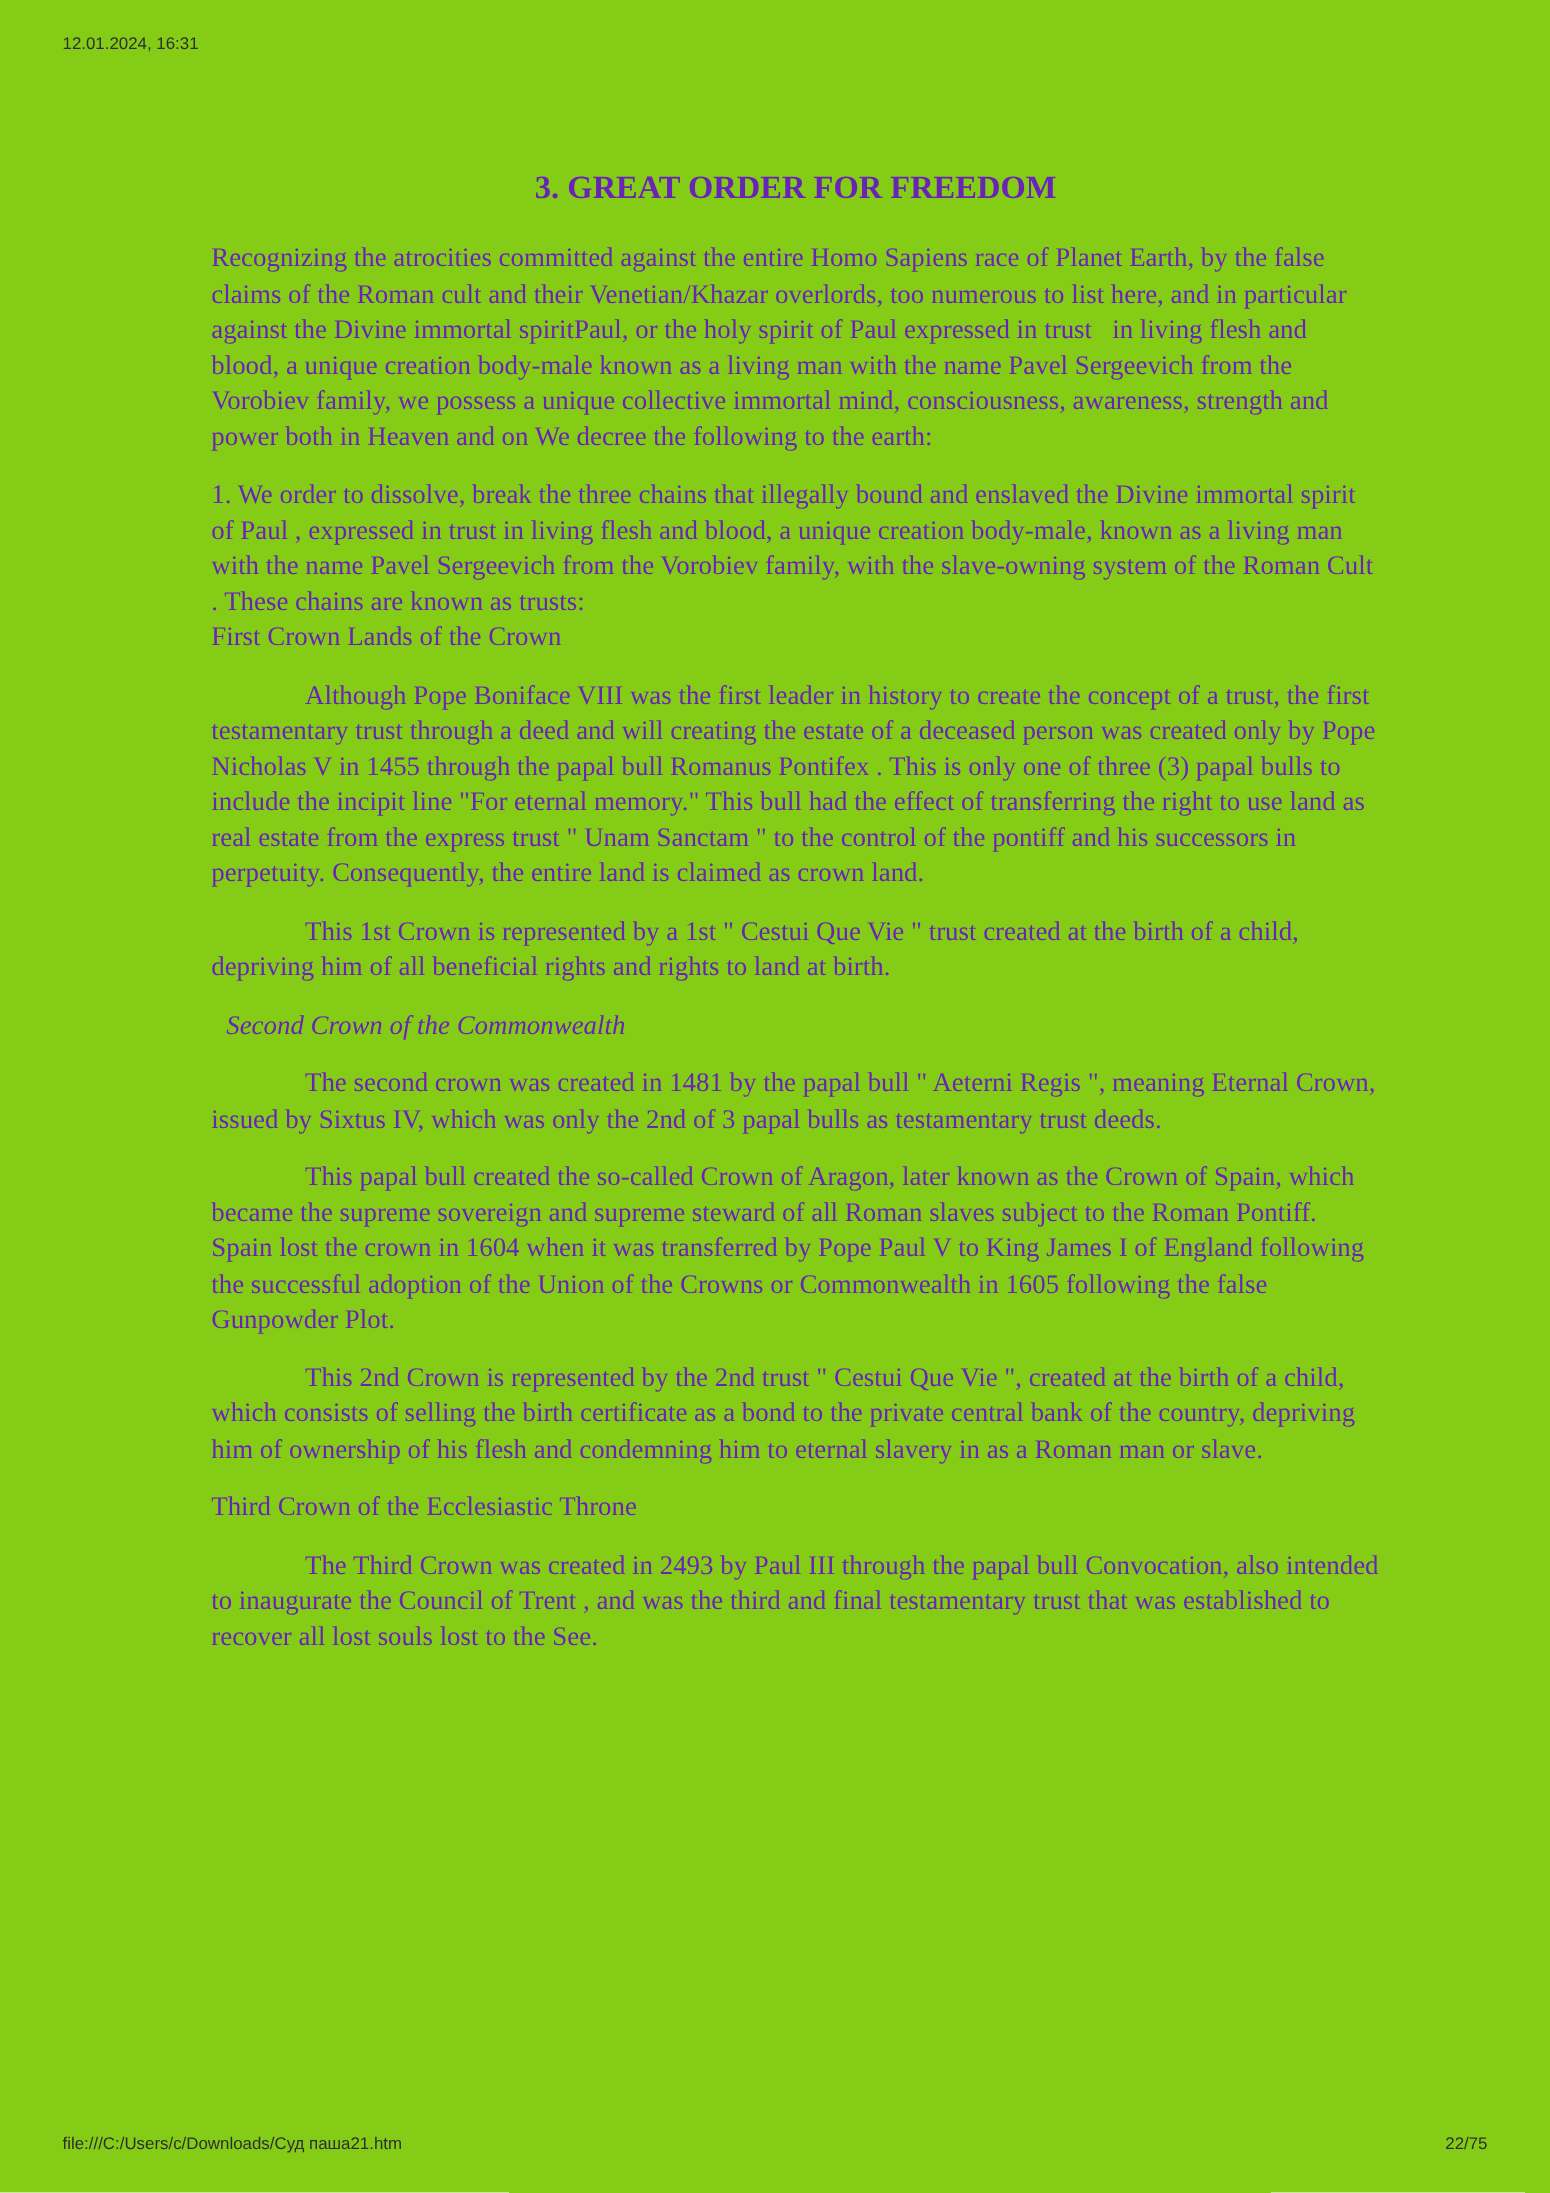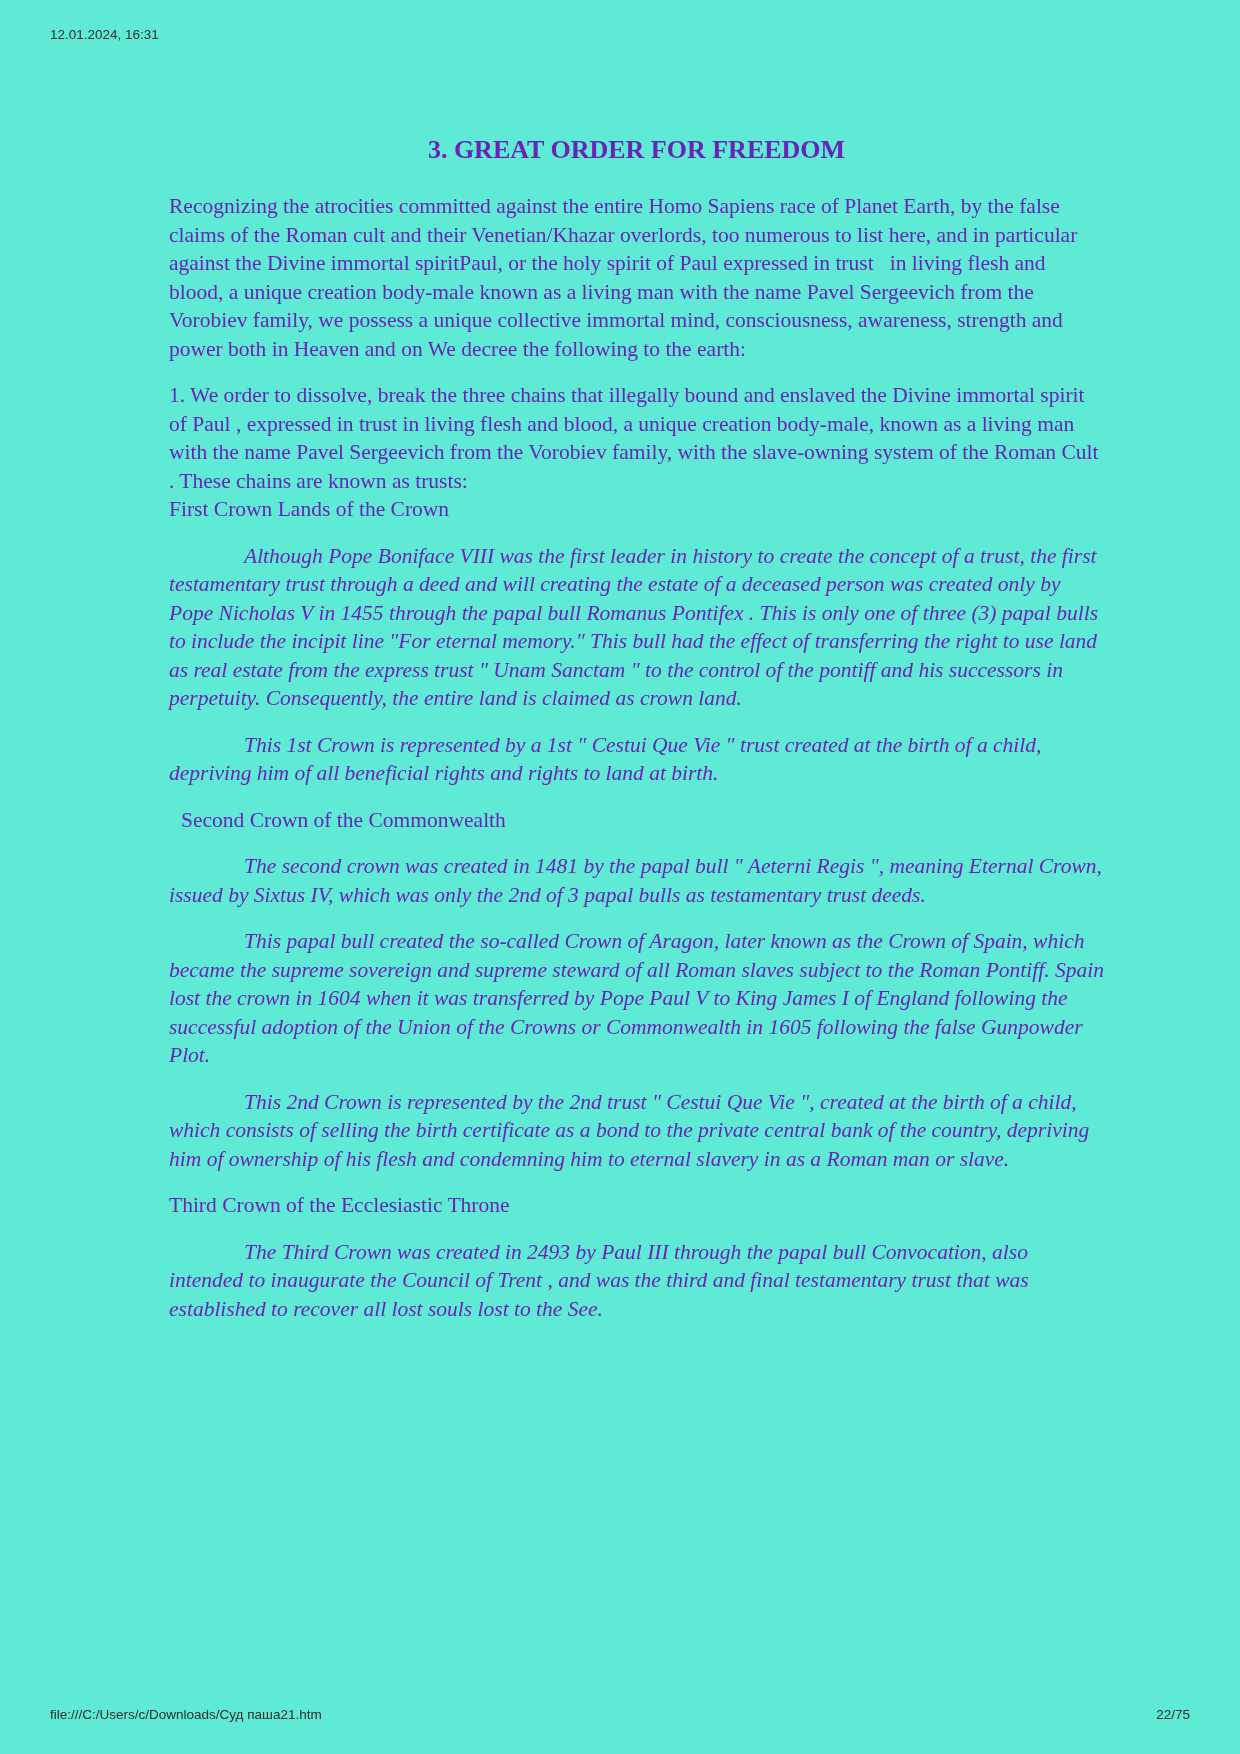--- a/index.html
+++ b/index.html
@@ -1,20 +1,20 @@
 <!DOCTYPE html>
 <html><head>
 <meta charset="utf-8">
 <style>
   html, body { margin: 0; padding: 0; background: #ffffff; }
   .page {
     position: relative;
     width: 1240px;
     height: 1754px;
-    background: #5eead4;
+    background: #84cc16;
     overflow: hidden;
     font-family: "Liberation Serif", "DejaVu Serif", serif;
   }
   .chrome {
     font-family: "Liberation Sans", "DejaVu Sans", sans-serif;
     font-size: 13.5px;
     color: #2e2e2e;
   }
   .print-header {
     position: absolute;
@@ -42,22 +42,22 @@
     width: 935px;
     color: #6a23b7;
     font-size: 21.5px;
     line-height: 28.5px;
     text-align: left;
   }
   .content p {
     margin: 0 0 18px 0;
     white-space: pre-wrap;
   }
-  .content p.indent { text-indent: 75px; font-style: italic; }
-  .content p.tiny-indent { text-indent: 12px; }
+  .content p.indent { text-indent: 75px; }
+  .content p.tiny-indent { text-indent: 12px; font-style: italic; }
   .content h3.heading {
     font-size: 26px;
     line-height: 32px;
     font-weight: bold;
     text-align: center;
     margin: 30px 0 26px 0;
   }
   .print-footer {
     position: absolute;
     top: 1707px;

